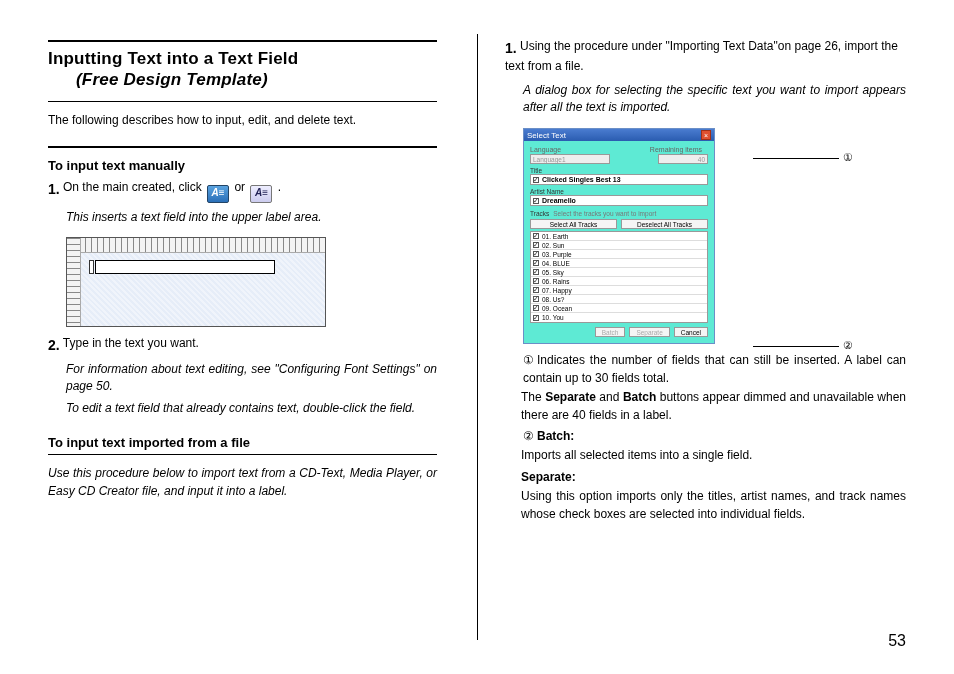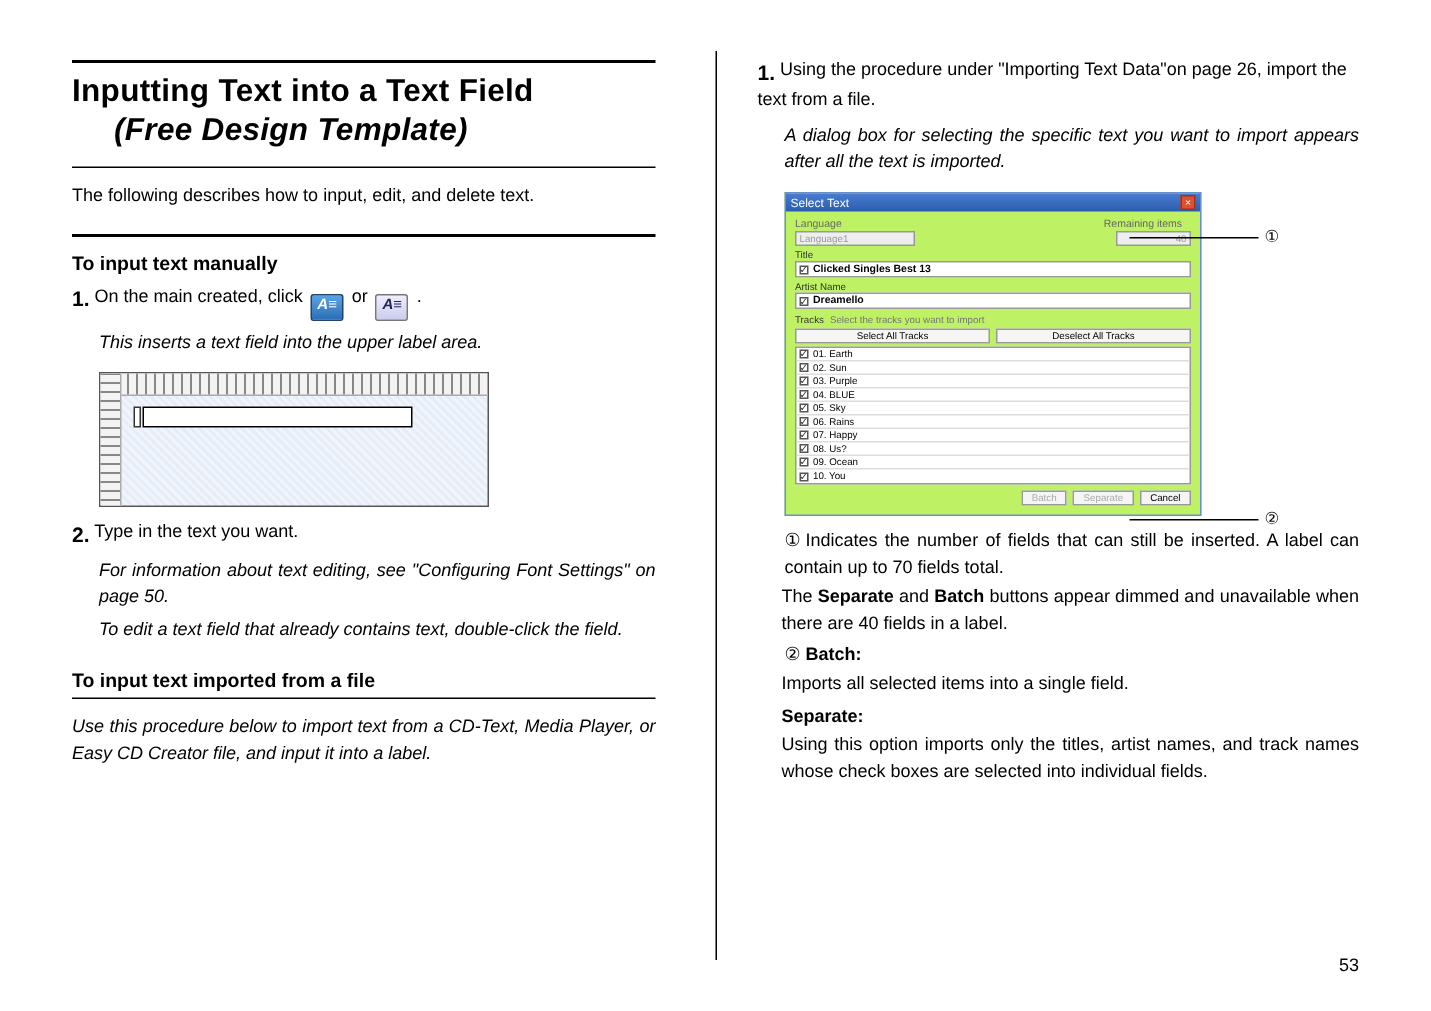--- a/index.html
+++ b/index.html
@@ -26,21 +26,21 @@
     bottom: 34px;
     width: 1px;
     background: #000;
   }
   .rule-thick {
     border-top: 2.5px solid #000;
     margin: 6px 0 6px 0;
   }
   .title {
     font-weight: bold;
-    font-size: 21px;
+    font-size: 17px;
     letter-spacing: 0.2px;
     line-height: 1.25;
     margin-bottom: 6px;
   }
   .title .indent { display: block; padding-left: 28px; font-style: italic; }
   .intro { margin: 10px 0 14px 0; line-height: 1.4; }
   .rule-mid { border-top: 2px solid #000; margin: 18px 0 10px 0; }
   .rule-thin { border-top: 1px solid #000; margin: 10px 0 10px 0; }
   h3.sub {
     font-weight: bold;
@@ -100,23 +100,23 @@
   .figure1 .ruler-v {
     position: absolute;
     left: 0; top: 0; bottom: 0; width: 14px;
     background: #f3f3f3;
     border-right: 1px solid #aaa;
     background-image: repeating-linear-gradient(to bottom, #888 0, #888 1px, transparent 1px, transparent 6px);
   }
   
   .dlg-wrap { position: relative; margin: 12px 0 8px 18px; }
   .dlg {
-    width: 278px;
+    width: 192px;
     border: 1px solid #6b8fc7;
-    background: #bef264;
+    background: #5eead4;
     font-size: 7px;
     font-family: Tahoma, sans-serif;
   }
   .dlg .titlebar {
     background: linear-gradient(#4a7cd0, #2a5cb0);
     color: #fff;
     padding: 1px 3px;
     font-size: 8px;
     display: flex;
     justify-content: space-between;
@@ -182,21 +182,21 @@
     font-size: 11px;
   }
   .callout { margin: 4px 0 0 18px; line-height: 1.45; text-align: justify; }
   .callout .cn { display: inline-block; width: 14px; }
   .callout-sub { margin-left: 16px; line-height: 1.45; margin-top: 2px; text-align: justify; }
   b { font-weight: bold; }
   .pagenum {
     position: absolute;
     bottom: 24px;
     right: 48px;
-    font-size: 12px;
+    font-size: 16px;
   }
 </style>
 </head>
 <body>
 
 <div class="col left">
   <div class="rule-thick"></div>
   <div class="title">
     <span>Inputting Text into a Text Field</span>
     <span class="indent">(Free Design Template)</span>
@@ -329,21 +329,21 @@
         </div>
       </div>
     </div>
     <div class="pointer" style="left:230px;top:30px;width:86px"></div>
     <span class="circnum" style="left:320px;top:23px">①</span>
     <div class="pointer" style="left:230px;top:218px;width:86px"></div>
     <span class="circnum" style="left:320px;top:211px">②</span>
   </div>
 
   <div class="callout">
-    <span class="cn">①</span><span>Indicates the number of fields that can still be inserted. A label can contain up to 70 fields total.</span>
+    <span class="cn">①</span><span>Indicates the number of fields that can still be inserted. A label can contain up to 30 fields total.</span>
   </div>
   <div class="callout-sub">
     The <b>Separate</b> and <b>Batch</b> buttons appear dimmed and unavailable when there are 40 fields in a label.
   </div>
   <div class="callout">
     <span class="cn">②</span><b>Batch:</b>
   </div>
   <div class="callout-sub">Imports all selected items into a single field.</div>
   <div class="callout-sub" style="margin-top:4px">
     <b>Separate:</b>

